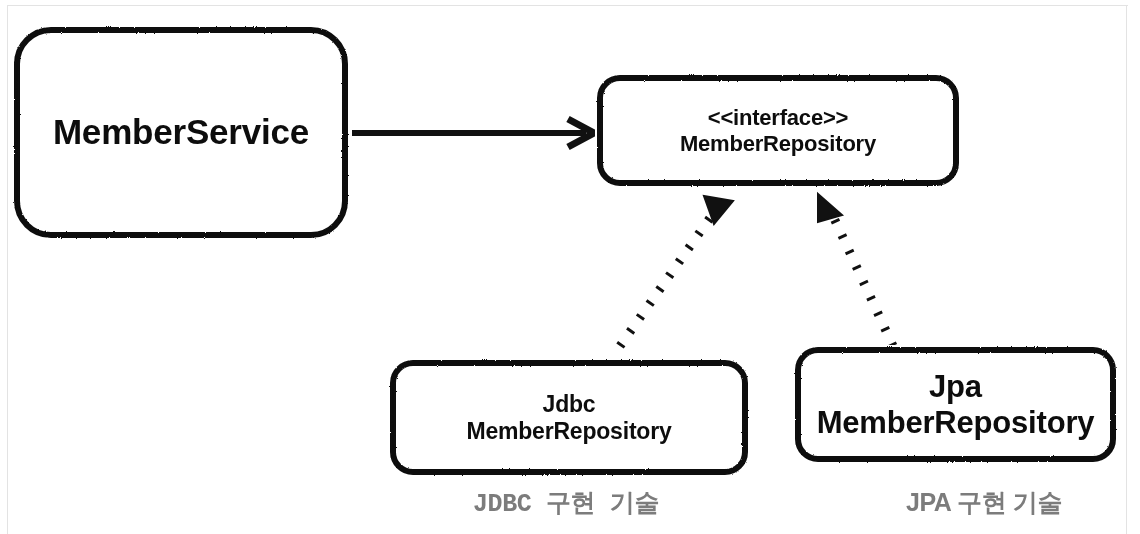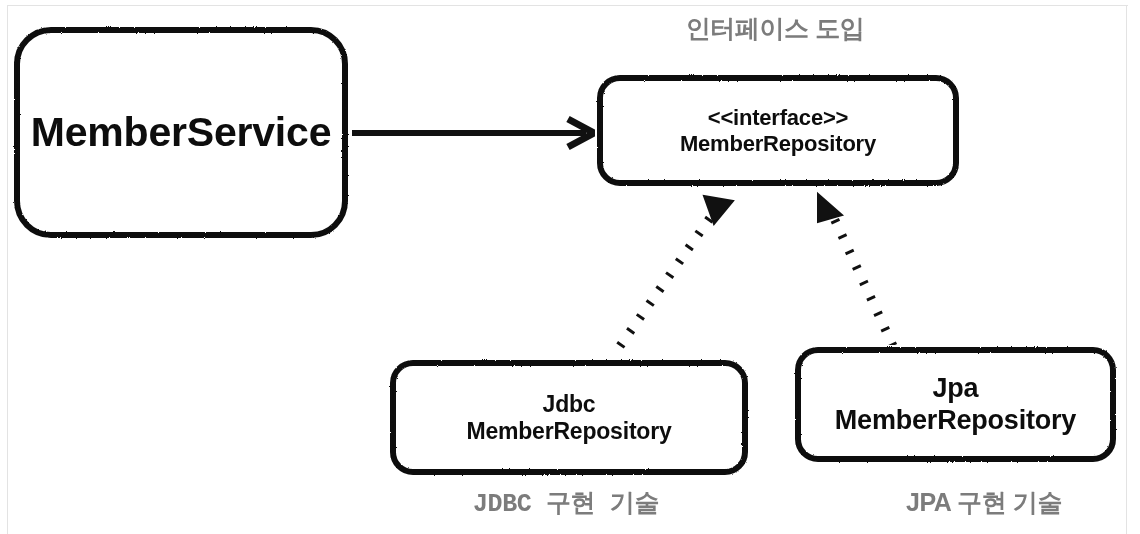--- a/index.html
+++ b/index.html
@@ -40,24 +40,24 @@
     z-index: 3;
   }
   .node .sketch-border {
     position: absolute;
     inset: 0;
     z-index: -1;
     pointer-events: none;
   }
   .node .label { position: relative; z-index: 1; white-space: pre-line; }
 
-  #node-member-service { left: 12px;  top: 25px;  width: 338px; height: 215px; font-size: 41px; }
+  #node-member-service { left: 12px;  top: 25px;  width: 338px; height: 215px; font-size: 35px; }
   #node-member-repository { left: 595px; top: 73px; width: 366px; height: 115px; font-size: 22px; }
   #node-jdbc-repository { left: 388px; top: 358px; width: 362px; height: 119px; font-size: 23px; }
-  #node-jpa-repository  { left: 793px; top: 345px; width: 325px; height: 119px; font-size: 27px; }
+  #node-jpa-repository  { left: 793px; top: 345px; width: 325px; height: 119px; font-size: 31px; }
 
   
   .caption {
     position: absolute;
     color: #7c7c7c;
     font-weight: 700;
     font-size: 25px;
     letter-spacing: -0.4px;
     white-space: nowrap;
     z-index: 4;
@@ -138,20 +138,19 @@
 
   <div class="node" id="node-jpa-repository">
     <svg class="sketch-border" viewBox="0 0 325 119" preserveAspectRatio="none">
       <rect x="5" y="5" width="315" height="109" rx="20" ry="20" fill="#ffffff" stroke="#111111" stroke-width="6" filter="url(#rough)"></rect>
       <rect x="5" y="5" width="315" height="109" rx="20" ry="20" fill="none" stroke="#111111" stroke-width="3.4" filter="url(#rough)" opacity="0.85"></rect>
     </svg>
     <span class="label">Jpa
 MemberRepository</span>
   </div>
 
-  <div class="caption" id="caption-interface-intro">인터페이스 도입</div>
 
 
   <div class="caption" id="caption-jdbc-tech">JDBC 구현 기술</div>
 
   <div class="caption" id="caption-jpa-tech">JPA 구현 기술</div>
 
 </div>
 
 </body></html>

